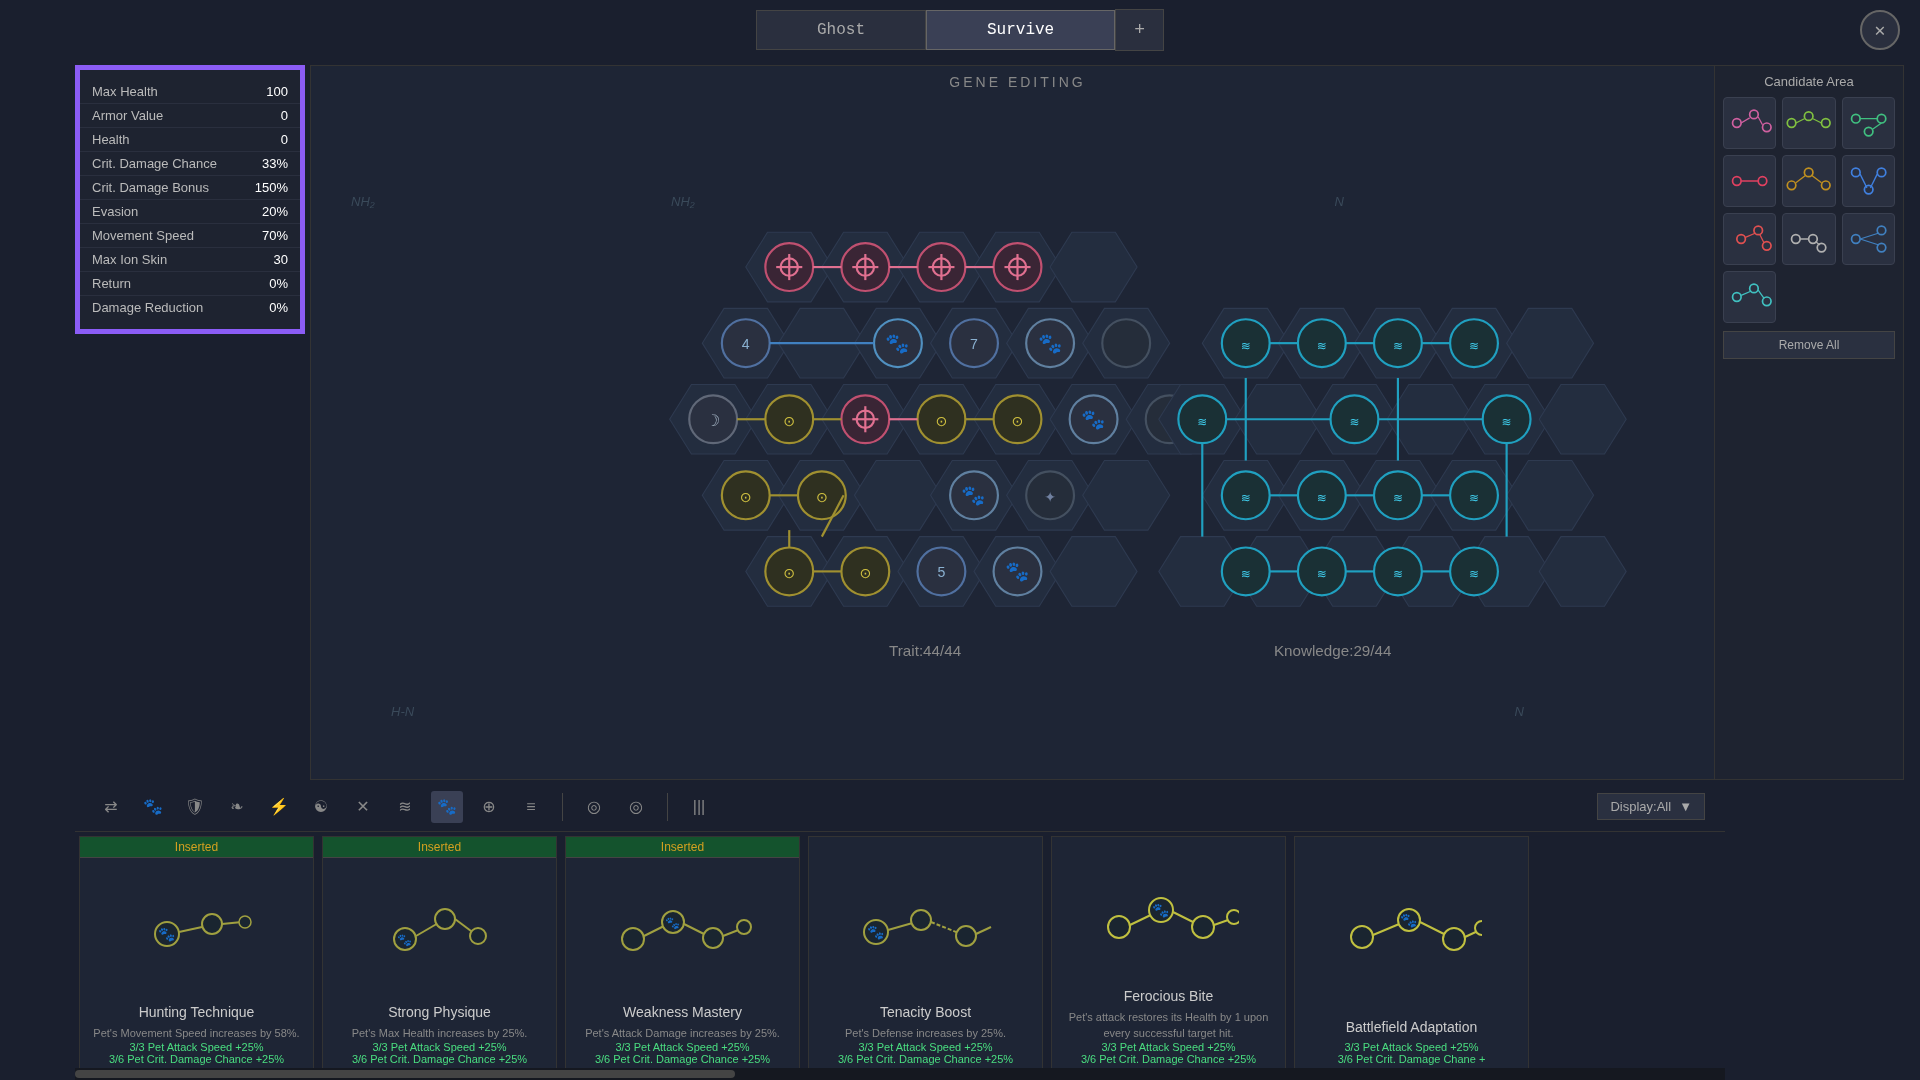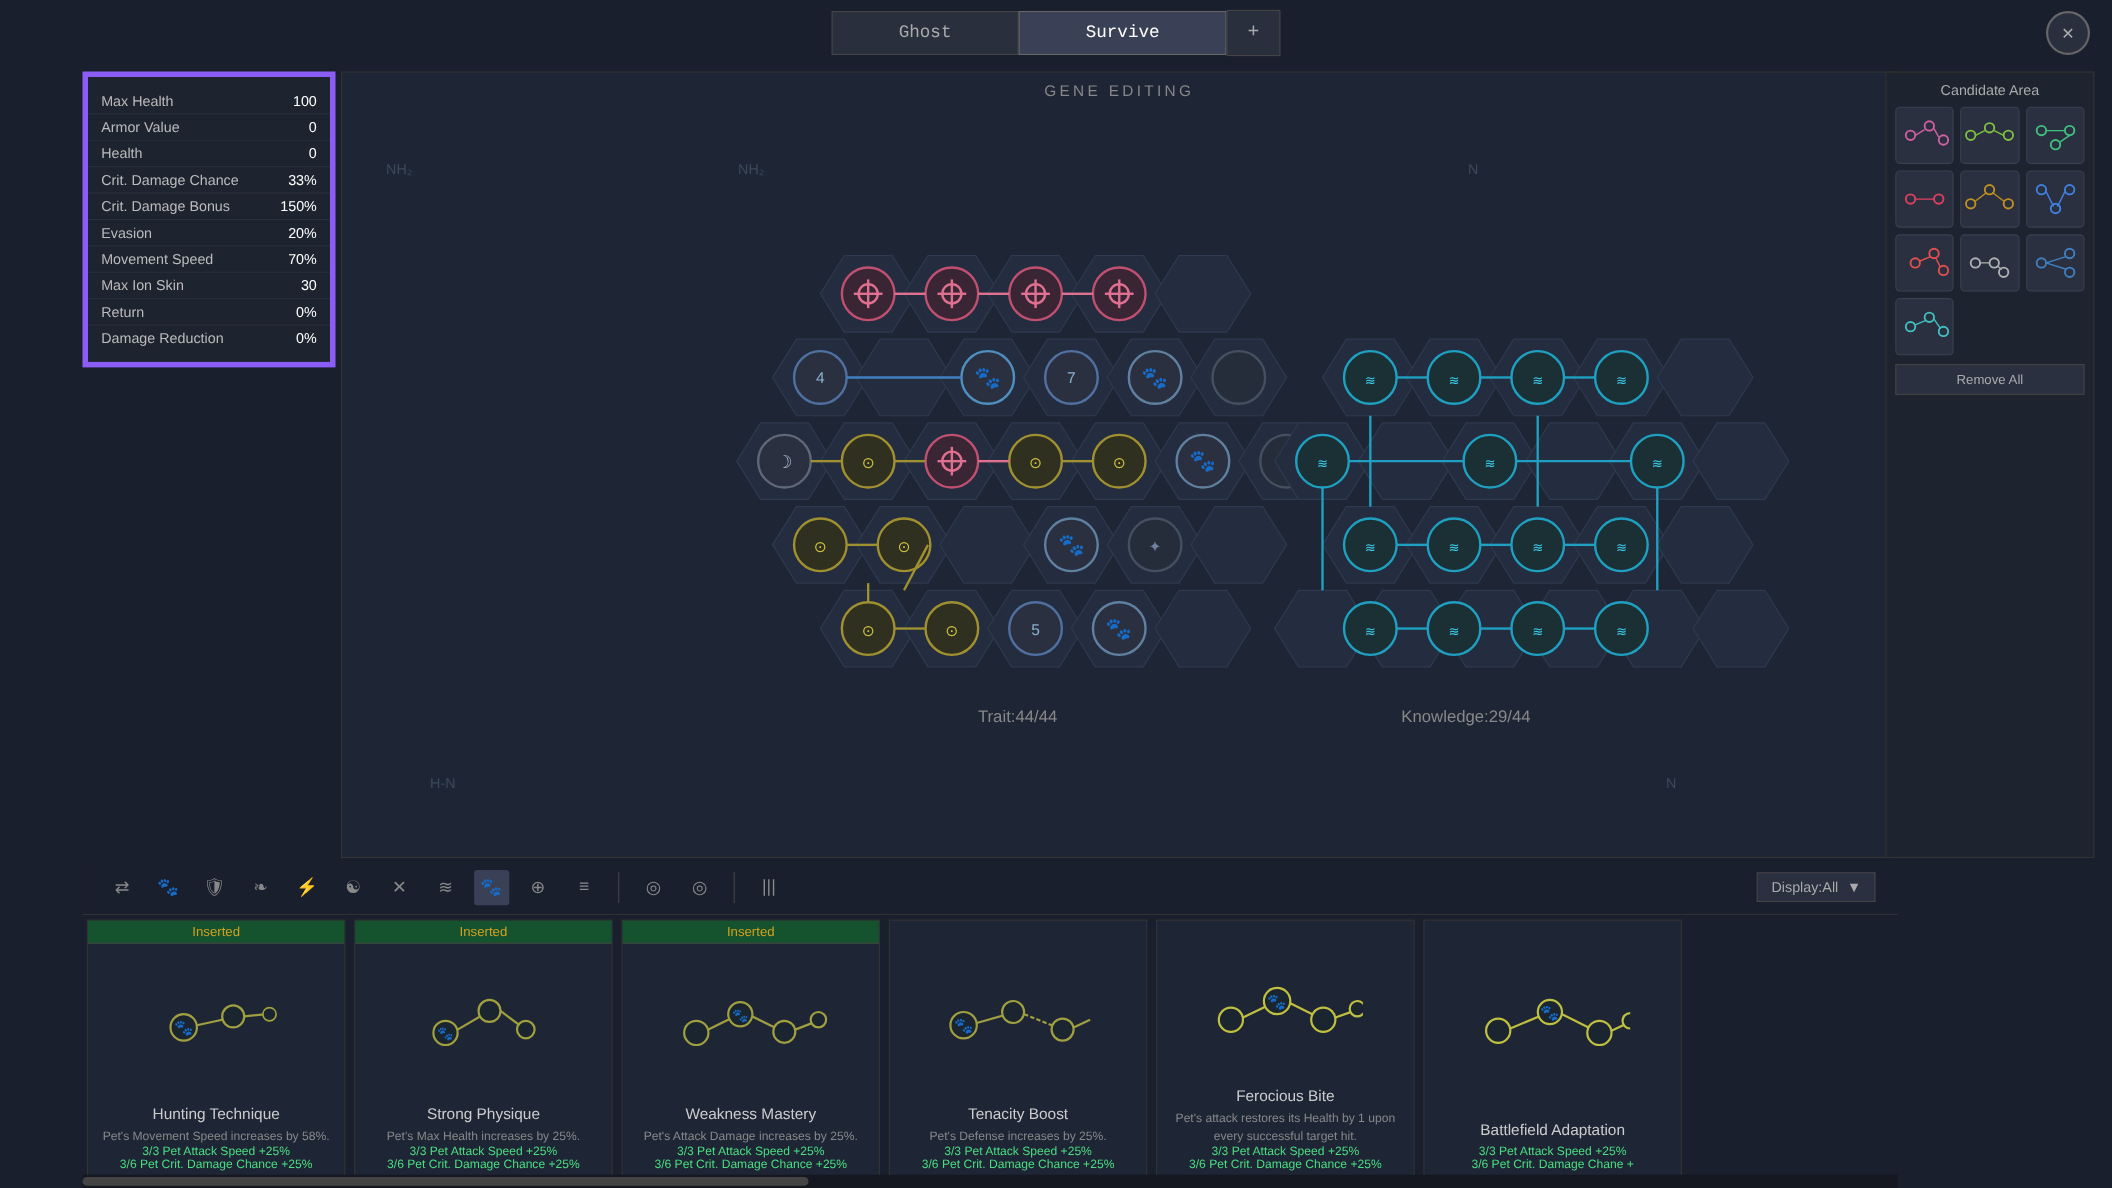--- a/index.html
+++ b/index.html
@@ -306,20 +306,22 @@
       width: 100%;
       height: 100%;
       pointer-events: none;
     }
 
     
     .chem-label {
       position: absolute;
       color: #3a4a5a;
       font-size: 13px;
+      font-style: italic;
+      margin-top: 48px;
     }
   </style>
 </head>
 <body>
 
 <div class="top-bar">
   <div class="tab">Ghost</div>
   <div class="tab active">Survive</div>
   <div class="tab-add">+</div>
   <div class="close-btn">✕</div>

